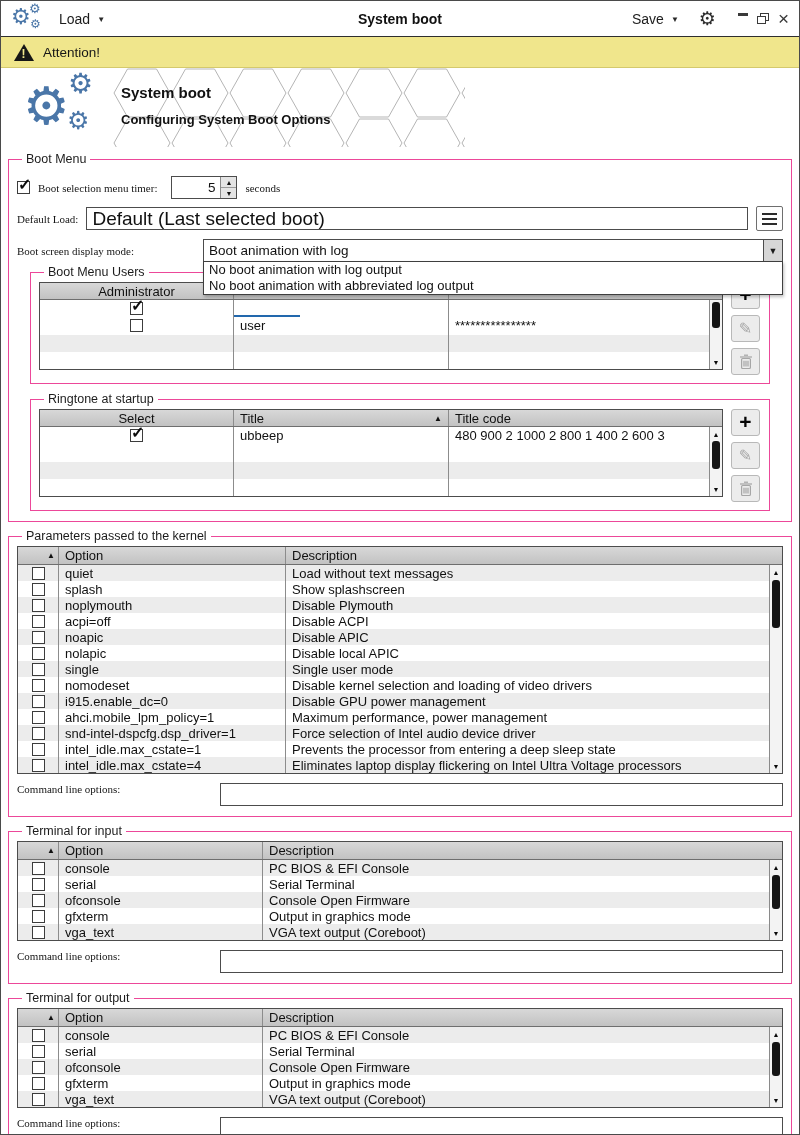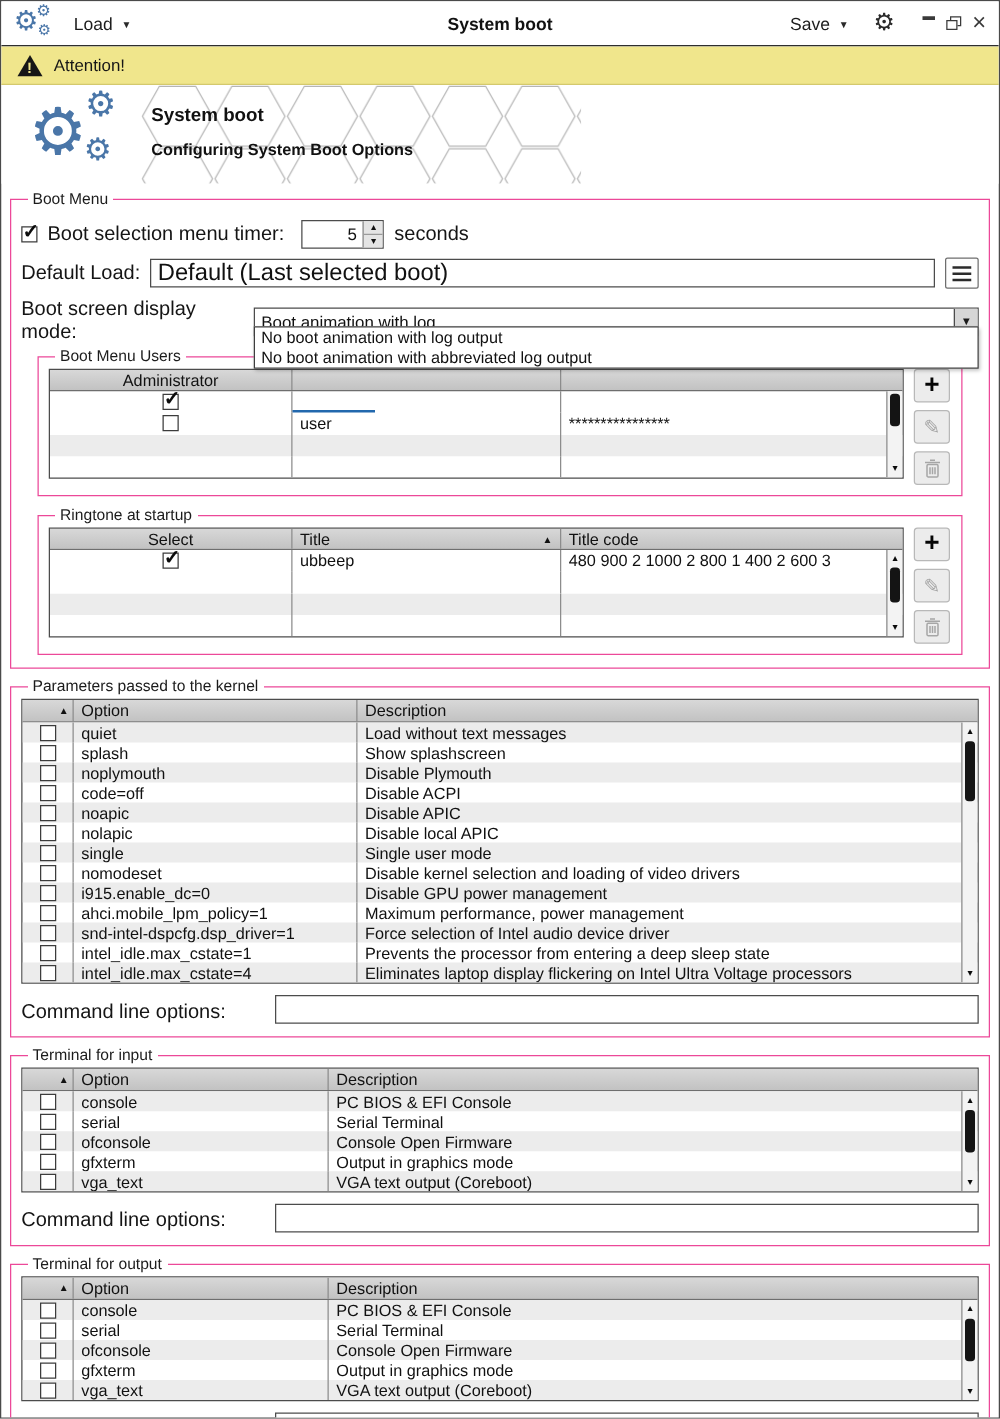--- a/index.html
+++ b/index.html
@@ -38,21 +38,21 @@
   .logo .g1 { position:absolute; left:2px; top:6px; font-size:52px; line-height:52px; color:#4a76a8; }
   .logo .g2 { position:absolute; left:47px; top:-4px; font-size:28px; line-height:28px; color:#4a76a8; }
   .logo .g3 { position:absolute; left:46px; top:34px; font-size:25px; line-height:25px; color:#4a76a8; }
   .pagehead .t1 { position:absolute; left:120px; top:16px; font-size:15px; font-weight:bold; }
   .pagehead .t2 { position:absolute; left:120px; top:44px; font-size:13px; font-weight:bold; }
 
   
   .content { padding:0 7px; }
   fieldset { border:1px solid #ec4899; padding:3px 8px 8px; margin-top:7px; }
   legend { font-size:12.5px; padding:0 4px; margin-left:5px; color:#1c1c1c; }
-  .lbl { font-size:16px; color:#151515; }
+  .lbl { font-size:11px; color:#151515;font-family:Liberation Serif, serif; }
   .cb { display:inline-block; width:13px; height:13px; border:1px solid #3c3c3c; background:#fff; position:relative; flex:none; }
   .cb.checked::after { content:"✓"; position:absolute; left:0; top:-7px; font-size:16px; font-weight:bold; color:#0c0c0c; }
   .tfield { height:23px; border:1px solid #4c4c4c; background:#fff; font-size:19px; padding:0 5px; font-family:"Liberation Sans",sans-serif; color:#111; }
 
   
   .frow { display:flex; align-items:center; gap:8px; margin:7px 0; }
   .spinbox { display:flex; width:66px; height:23px; border:1px solid #4c4c4c; background:#fff; }
   .spinbox .val { flex:1; font-size:13.5px; text-align:right; padding:3px 5px 0 0; }
   .spinbox .btns { width:16px; border-left:1px solid #8a8a8a; background:#e4e4e4; display:flex; flex-direction:column; }
   .spinbox .sbtn { flex:1; display:flex; align-items:center; justify-content:center; font-size:7px; color:#111; }
@@ -97,21 +97,21 @@
   .edit-line { position:absolute; left:194px; top:32px; width:66px; height:2px; background:#2268ad; }
 
   
   .opt-table .thead .c1 { justify-content:flex-end; padding-right:3px; }
   .c1 { width:40px; justify-content:center; }
   .c2 { padding-left:6px; }
   .c3 { flex:1; padding-left:6px; }
   .kernel .c2 { width:227px; }
   .term .c2 { width:204px; }
   .opt-table .trow { height:16px; }
-  .cmd-row { display:flex; align-items:flex-end; margin:9px 0 2px; }
+  .cmd-row { display:flex; align-items:flex-start; margin:9px 0 2px; }
   .cmd-row .lbl { width:203px; flex:none; }
   .cmd-row .tfield { flex:1; }
 </style>
 </head>
 <body>
 
 <div class="window">
 
   <div class="titlebar">
     <span class="gear-cluster">
@@ -353,21 +353,21 @@
               <div class="tc c1">
                 <span class="cb"></span>
               </div>
               <div class="tc c2 sep">noplymouth</div>
               <div class="tc c3 sep">Disable Plymouth</div>
             </div>
             <div class="trow">
               <div class="tc c1">
                 <span class="cb"></span>
               </div>
-              <div class="tc c2 sep">code=off</div>
+              <div class="tc c2 sep">acpi=off</div>
               <div class="tc c3 sep">Disable ACPI</div>
             </div>
             <div class="trow alt">
               <div class="tc c1">
                 <span class="cb"></span>
               </div>
               <div class="tc c2 sep">noapic</div>
               <div class="tc c3 sep">Disable APIC</div>
             </div>
             <div class="trow">

